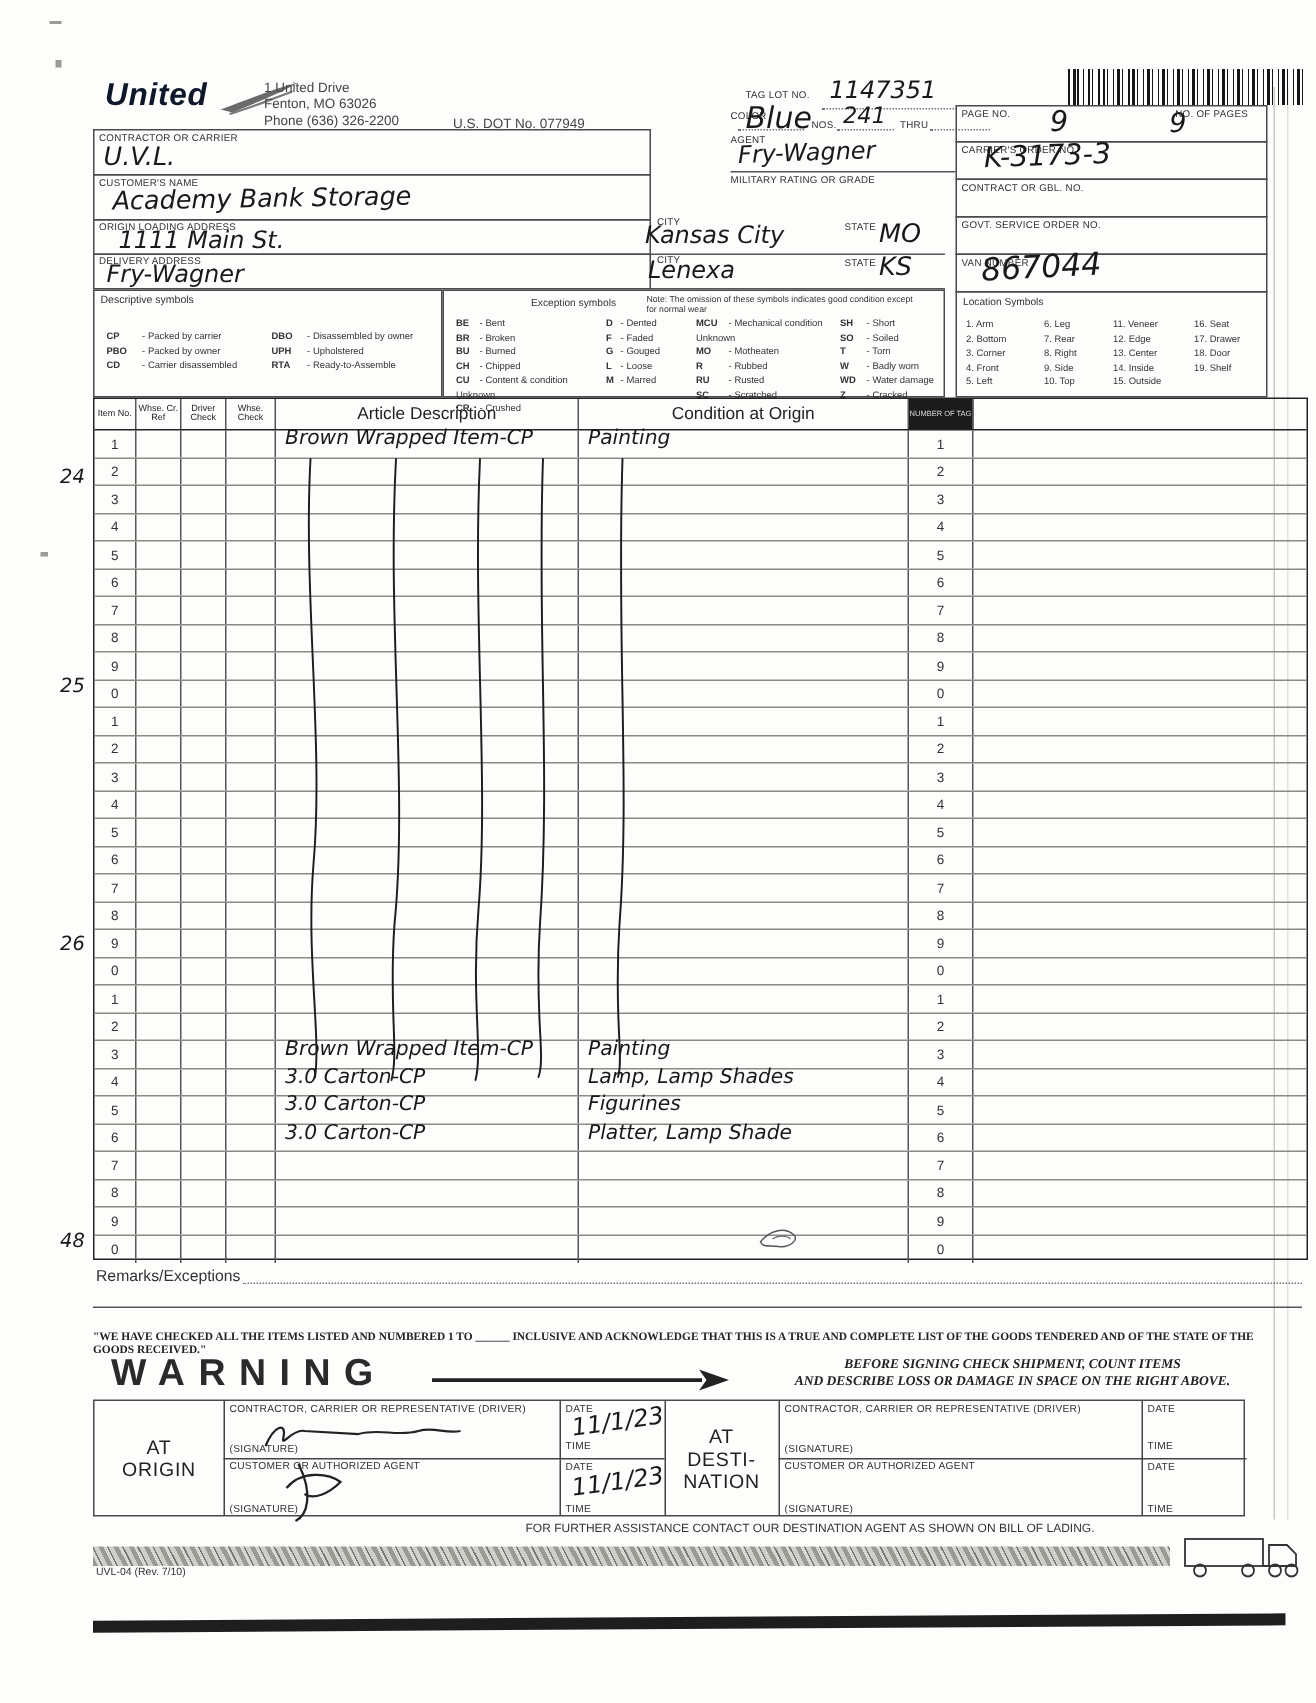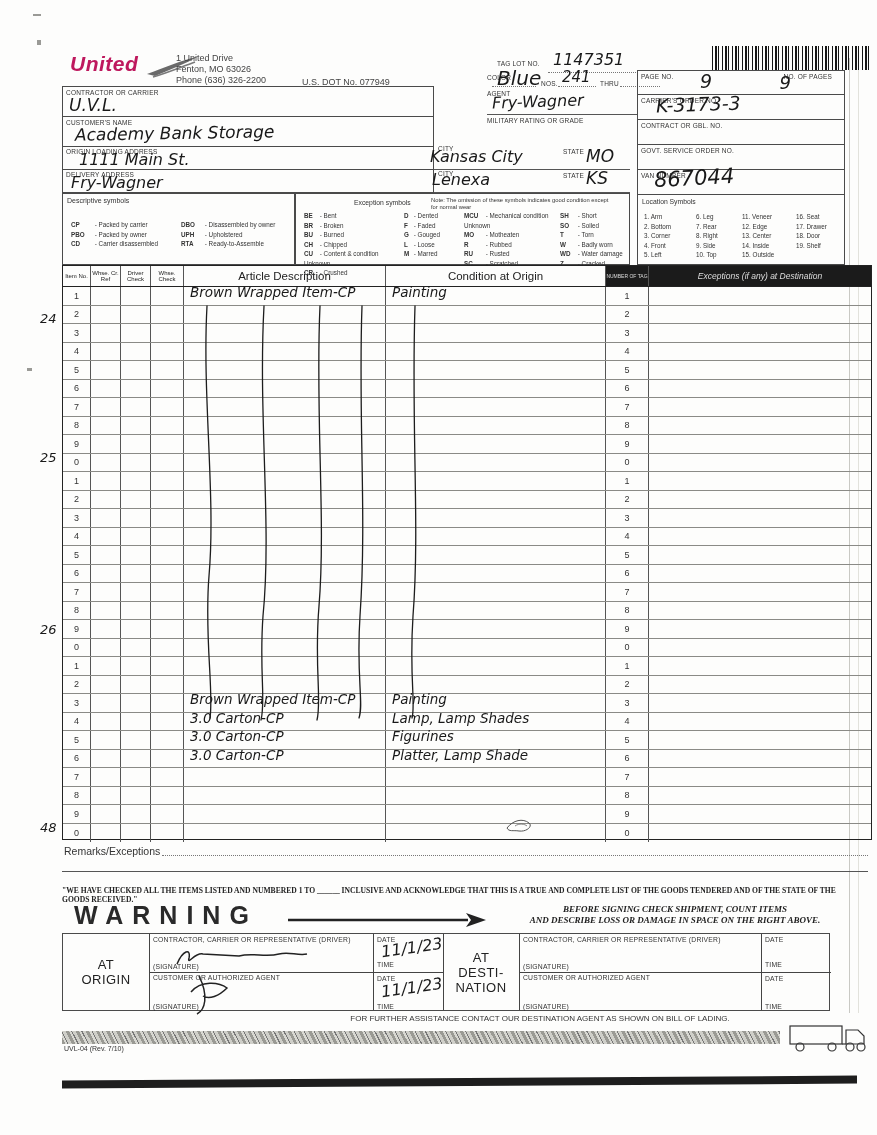--- a/index.html
+++ b/index.html
@@ -45,21 +45,21 @@
 
 <div id="page">
 
   <div class="speck" style="left:33px;top:14px;width:8px;height:2px;"></div>
   <div class="speck" style="left:37px;top:40px;width:4px;height:5px;"></div>
   <div class="speck" style="left:27px;top:368px;width:5px;height:3px;"></div>
   <div class="abs" style="left:849px;top:58px;height:955px;border-left:1px solid #c9c9c4;"></div>
   <div class="abs" style="left:858px;top:58px;height:955px;border-left:1px solid #e2e2dc;"></div>
 
   <div class="abs" style="left:70px;top:52px;">
-    <span style="font-size:21px;font-weight:bold;font-style:italic;letter-spacing:.5px;color:#be185d;">United</span>
+    <span style="font-size:21px;font-weight:bold;font-style:italic;letter-spacing:.5px;color:#0f172a;">United</span>
     <svg width="56" height="26" viewBox="0 0 56 26" style="vertical-align:middle;margin-left:2px;">
       <path d="M2 20 C18 14 38 6 54 2 C40 10 24 16 10 22 Z" fill="#6a6a6a"></path>
       <path d="M8 23 C22 19 36 13 50 8" stroke="#7a7a7a" stroke-width="1.5" fill="none"></path>
     </svg>
   </div>
   <div class="abs" style="left:176px;top:53px;font-size:9px;line-height:11px;color:#444;">
     <div>1 United Drive</div>
     <div>Fenton, MO  63026</div>
     <div>Phone (636) 326-2200</div>
   </div>
@@ -214,21 +214,20 @@
 
   <div id="inv-table">
     <div class="t-head">
       <div class="cell c-no hcell">Item No.</div>
       <div class="cell c-wr hcell">Whse. Cr. Ref</div>
       <div class="cell c-dc hcell">Driver Check</div>
       <div class="cell c-wc hcell">Whse. Check</div>
       <div class="cell c-desc hcell big">Article Description</div>
       <div class="cell c-cond hcell big">Condition at Origin</div>
       <div class="cell c-rno hcell dark" style="font-size:5px;">NUMBER OF TAG</div>
-      <div class="cell c-exc hcell dark" style="font-size:8.5px;font-style:italic;">Exceptions (if any) at Destination</div>
     </div>
     <div id="table-body">
         <div class="t-row">
           <div class="cell c-no">
             <div class="rowno">1</div>
           </div>
           <div class="cell c-wr"></div>
           <div class="cell c-dc"></div>
           <div class="cell c-wc"></div>
           <div class="cell c-desc">

